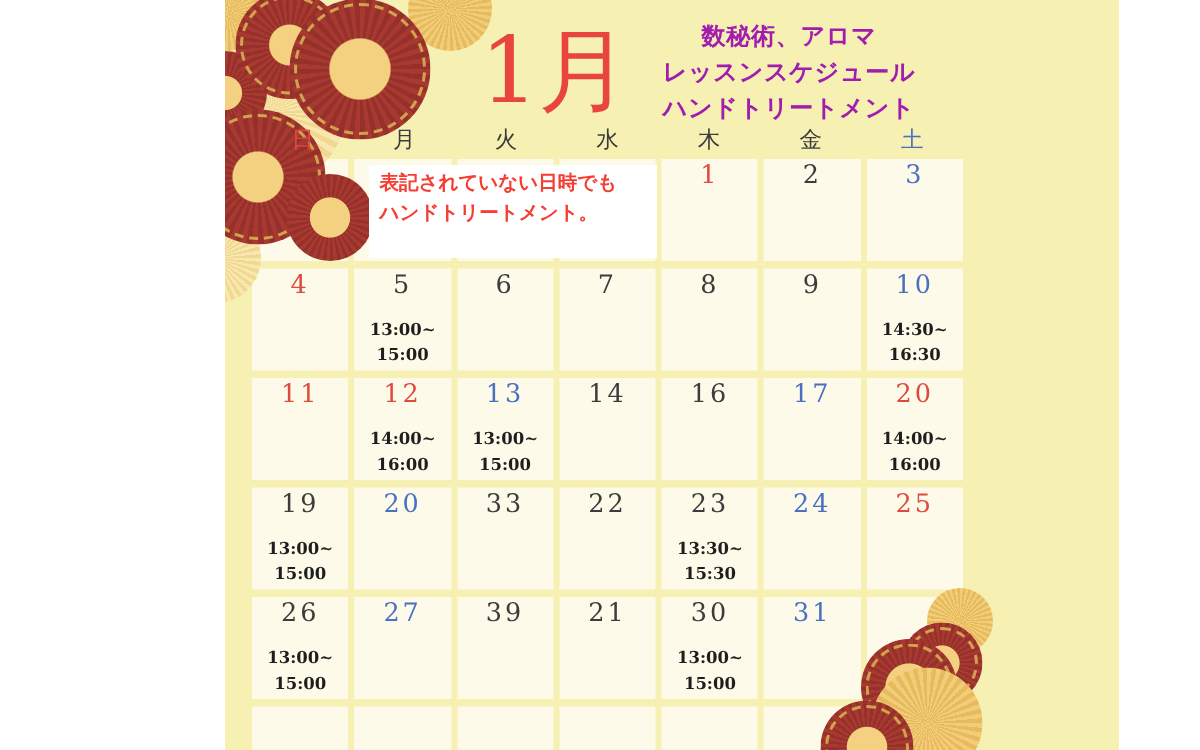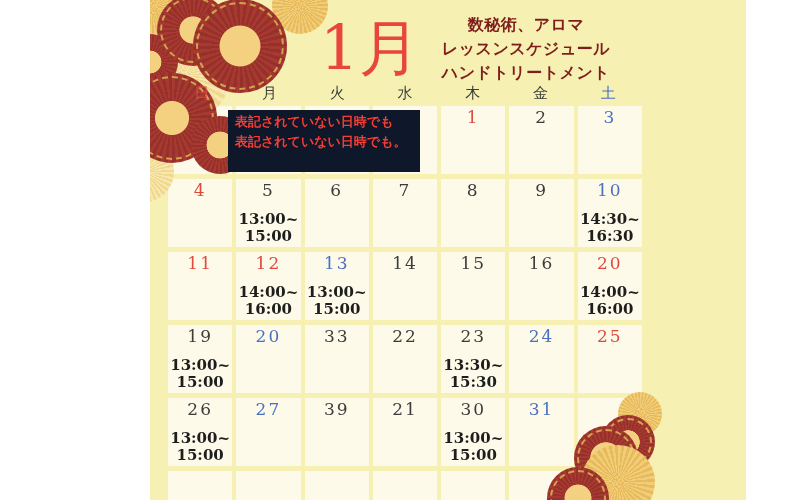--- a/index.html
+++ b/index.html
@@ -9,45 +9,45 @@
   .canvas { position:absolute; left:150px; top:0; width:596px; height:500px;
             background:#f6f1b2; overflow:hidden; }
 
   
   .month-title { position:absolute; left:148px; top:0px; width:144px; height:92px;
                  line-height:96px; text-align:center; z-index:2;
                  font-family:"DejaVu Serif","Liberation Serif",serif;
                  font-size:61px; color:#e8463c; }
   .subtitle { position:absolute; left:278px; top:13px; width:196px; z-index:2;
               text-align:center; font-weight:bold; font-size:16px; line-height:24px;
-              color:#7f1d1d; letter-spacing:0.5px; }
+              color:#a21caf; letter-spacing:0.5px; }
 
   
   .weekday-row { position:absolute; left:18px; top:84px; width:474px; z-index:2;
                  display:grid; grid-template-columns:repeat(7,1fr); }
   .wd { text-align:center; font-family:"DejaVu Serif","Liberation Serif",serif;
         font-size:15px; color:#3c3c3c; }
 
   
   .grid { position:absolute; left:18px; top:106px; width:474px; z-index:0;
           display:grid; grid-template-columns:repeat(7,1fr);
           grid-auto-rows:68px; gap:5px 4px; }
   .cell { background:#fdfae9; display:flex; flex-direction:column; align-items:center; }
   .date { margin-top:1px; font-family:"DejaVu Serif","Liberation Serif",serif;
           font-size:17px; letter-spacing:2px; color:#3c3c3c; }
   .times { margin-top:auto; margin-bottom:2px; text-align:center;
            font-family:"DejaVu Serif","Liberation Serif",serif;
-           font-weight:bold; font-size:15px; line-height:17px; color:#1e1e1e; }
+           font-weight:bold; font-size:11px; line-height:17px; color:#1e1e1e; }
   .c-red   { color:#df4a3f; }
   .c-blue  { color:#4a70c2; }
   .c-black { color:#3c3c3c; }
 
   
-  .notice { position:absolute; left:78px; top:110px; width:192px; height:62px;
-            background:#0f172a; z-index:3; padding:2px 0 0 7px;
+  .notice { position:absolute; left:96px; top:110px; width:192px; height:62px;
+            background:#ffffff; z-index:3; padding:2px 0 0 7px;
             font-weight:bold; font-size:13px; line-height:20px; color:#f63d32;
             white-space:nowrap; }
 
   
   .ros { position:absolute; border-radius:50%;
          background:
            radial-gradient(circle, var(--gc,#f4d180) 0 var(--c,0%),
                            rgba(0,0,0,0) calc(var(--c,0%) + 1.5%)),
            repeating-conic-gradient(var(--p1) 0 5deg, var(--p2) 5deg 10deg); }
   .ros.red  { --p1:#a83931; --p2:#96302a; }
@@ -156,24 +156,24 @@
         <div class="date c-blue">13</div>
         <div class="times">
           <div>13:00~</div>
           <div>15:00</div>
         </div>
       </div>
       <div class="cell">
         <div class="date c-black">14</div>
       </div>
       <div class="cell">
-        <div class="date c-black">15</div>
-      </div>
-      <div class="cell">
         <div class="date c-black">16</div>
+      </div>
+      <div class="cell">
+        <div class="date c-blue">17</div>
       </div>
       <div class="cell">
         <div class="date c-red">20</div>
         <div class="times">
           <div>14:00~</div>
           <div>16:00</div>
         </div>
       </div>
       <div class="cell">
         <div class="date c-black">19</div>
@@ -234,16 +234,16 @@
       <div class="cell"></div>
       <div class="cell"></div>
       <div class="cell"></div>
       <div class="cell"></div>
       <div class="cell"></div>
       <div class="cell"></div>
     </div>
 
   <div class="notice">
     <div>表記されていない日時でも</div>
-    <div>表記されていない日時でも。</div>
+    <div>ハンドトリートメント。</div>
   </div>
 
 </div>
 
 </body></html>

